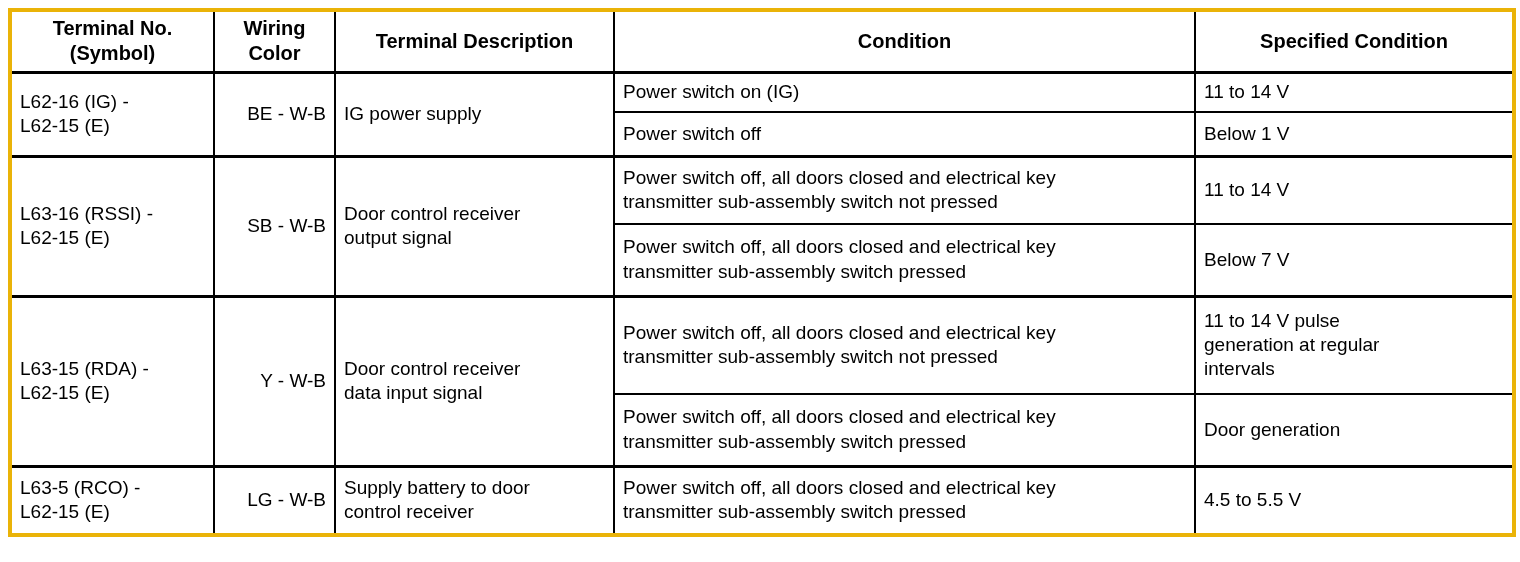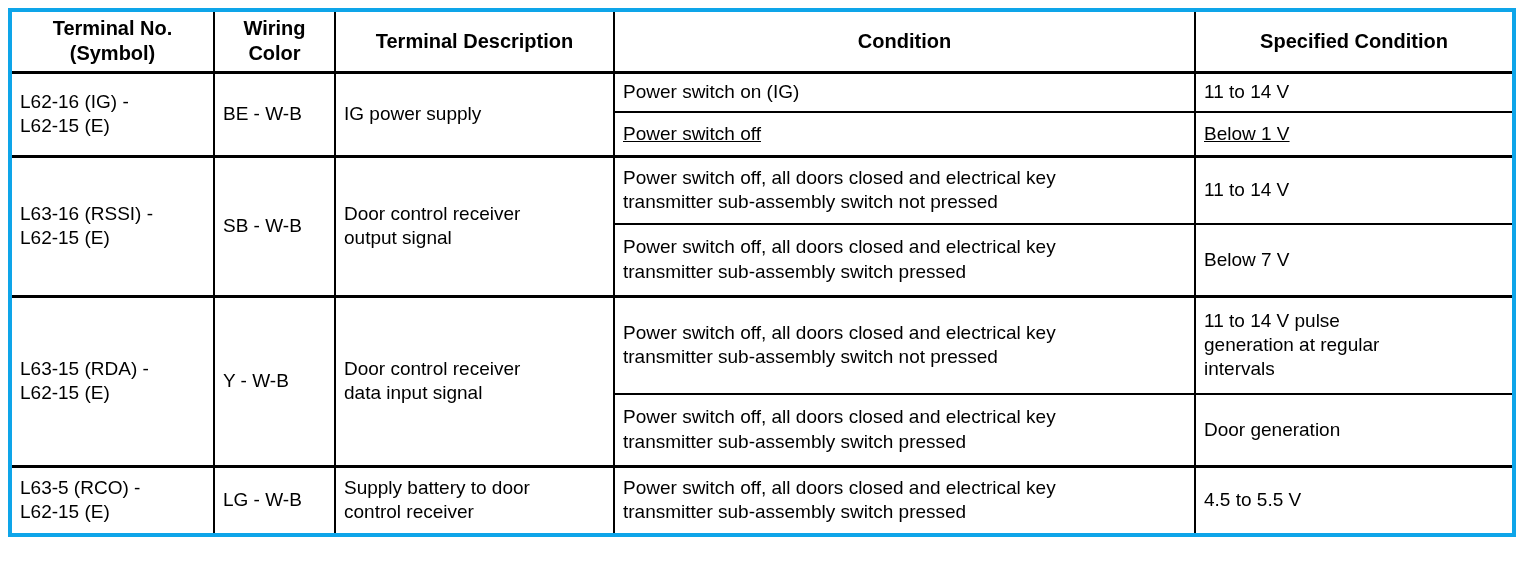--- a/index.html
+++ b/index.html
@@ -12,21 +12,21 @@
     font-family: "Liberation Sans", sans-serif;
     color: #000000;
   }
   .page {
     padding: 8px;
   }
   table.spec-table {
     border-collapse: collapse;
     table-layout: fixed;
     width: 1504px;
-    border: 4px solid #0ea5e9;
+    border: 4px solid #eab308;
   }
   .spec-table th,
   .spec-table td {
     border: 2px solid #000000;
     padding: 3px 8px;
     vertical-align: middle;
     white-space: pre-line;
     font-size: 19px;
     line-height: 1.28;
     text-align: left;
@@ -36,21 +36,21 @@
     font-size: 20px;
     font-weight: bold;
     text-align: center;
     line-height: 1.25;
     border-bottom: 3px solid #000000;
   }
   .spec-table tr.group-top > td {
     border-top: 3px solid #000000;
   }
   .spec-table td.wiring {
-    text-align: left;
+    text-align: right;
   }
 </style>
 </head>
 <body>
 
 <div class="page">
   <table class="spec-table">
     <colgroup>
       <col style="width:204px">
       <col style="width:121px">
@@ -72,21 +72,21 @@
     <tbody>
 
       <tr class="group-top" style="height:40px;">
         <td rowspan="2">L62-16 (IG) -
 L62-15 (E)</td>
         <td rowspan="2" class="wiring">BE - W-B</td>
         <td rowspan="2">IG power supply</td>
         <td>Power switch on (IG)</td>
         <td>11 to 14 V</td>
       </tr>
-      <tr style="height:44px;text-decoration:underline;">
+      <tr style="height:44px;">
         <td>Power switch off</td>
         <td>Below 1 V</td>
       </tr>
 
       <tr class="group-top" style="height:68px;">
         <td rowspan="2">L63-16 (RSSI) -
 L62-15 (E)</td>
         <td rowspan="2" class="wiring">SB - W-B</td>
         <td rowspan="2">Door control receiver
 output signal</td>

